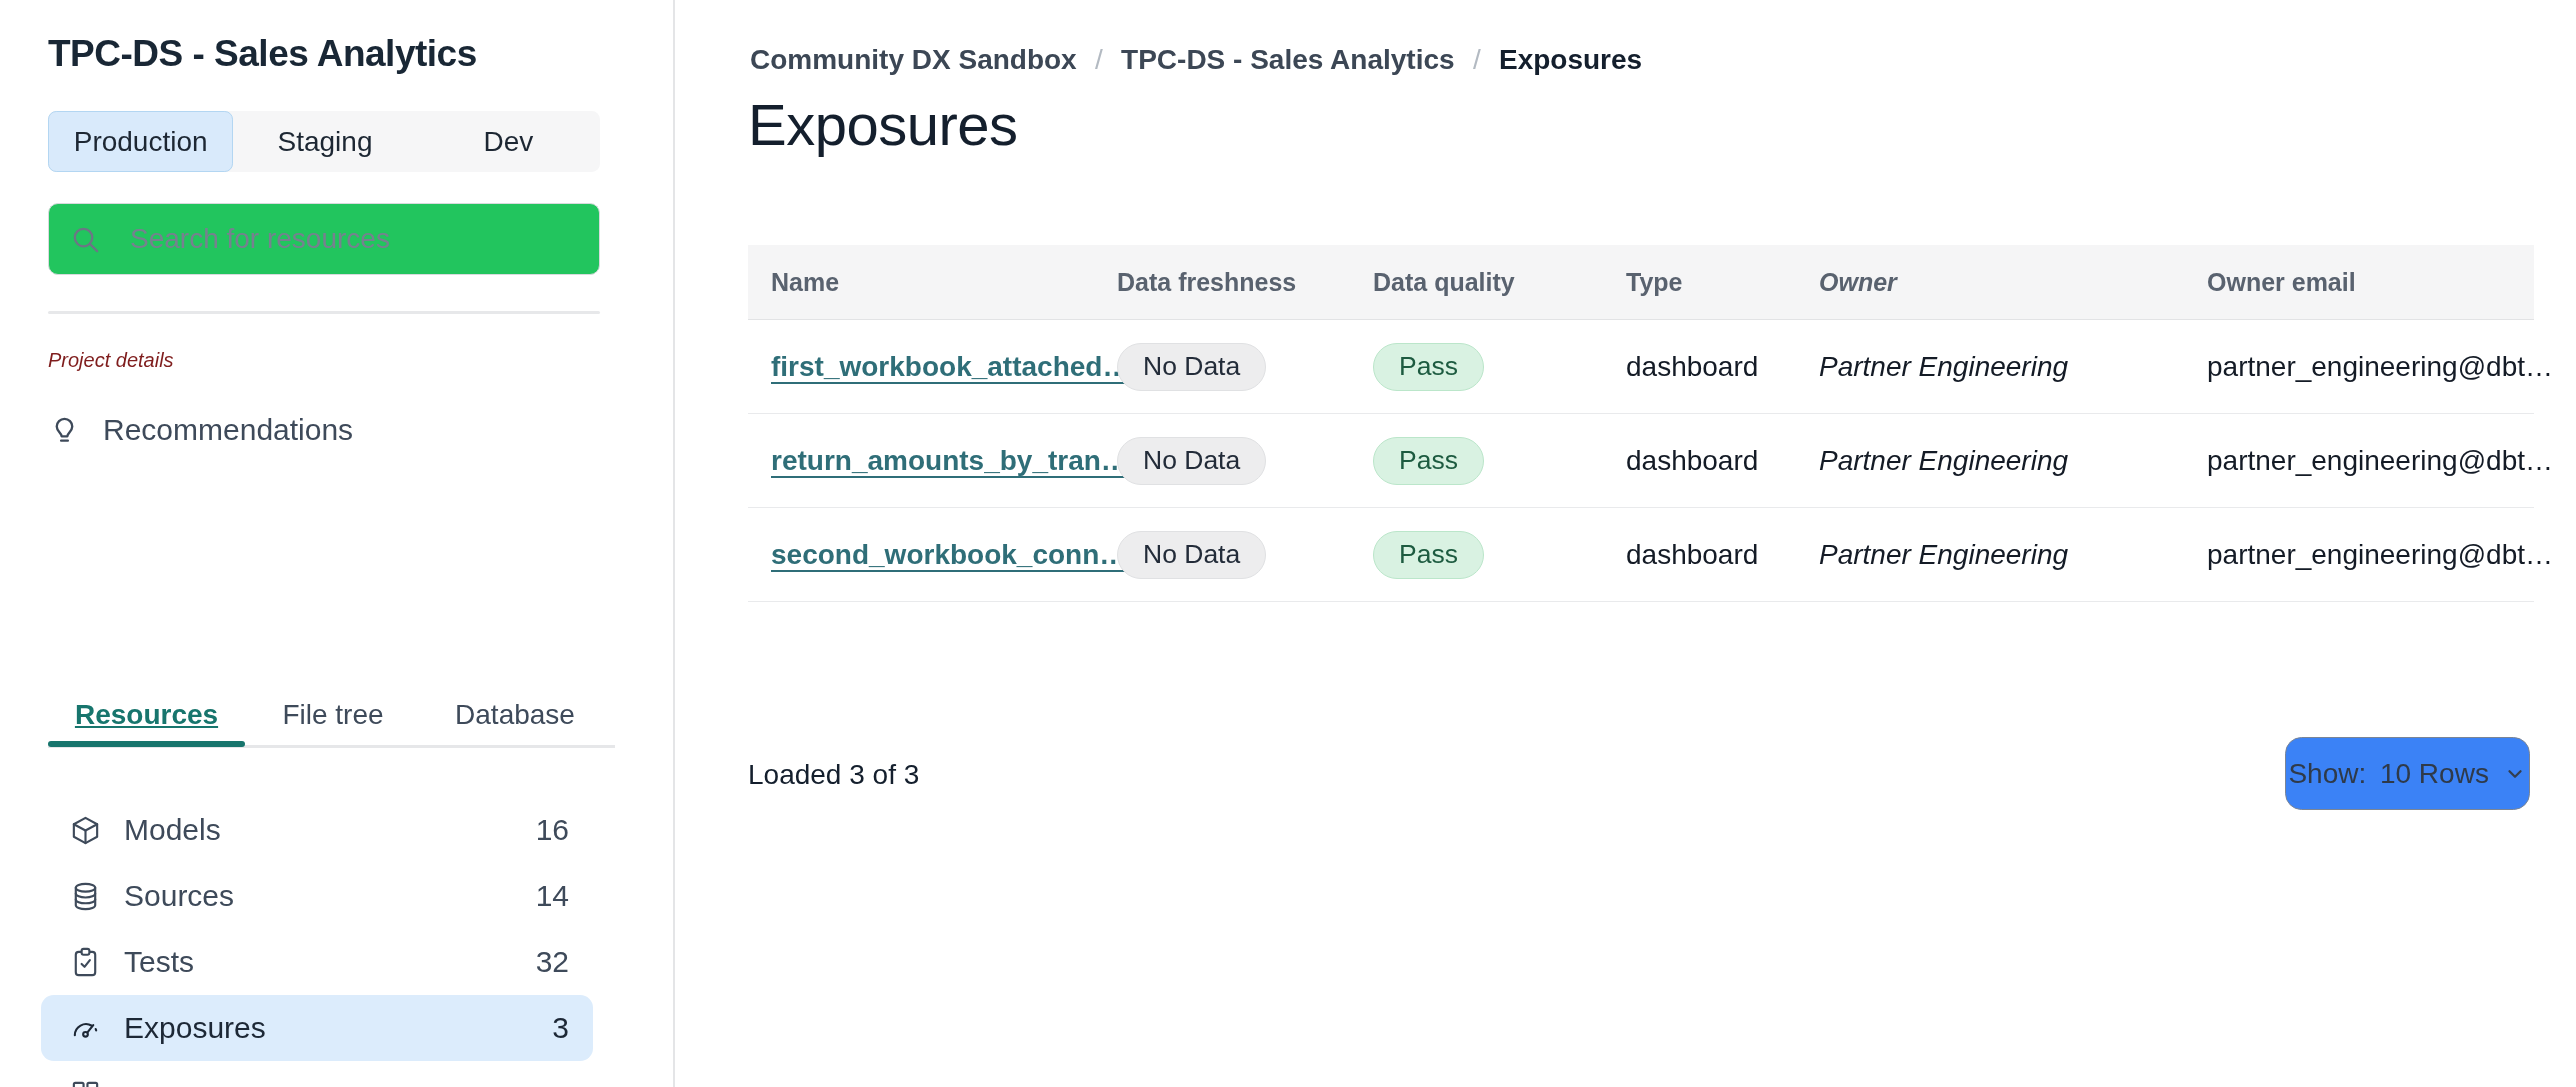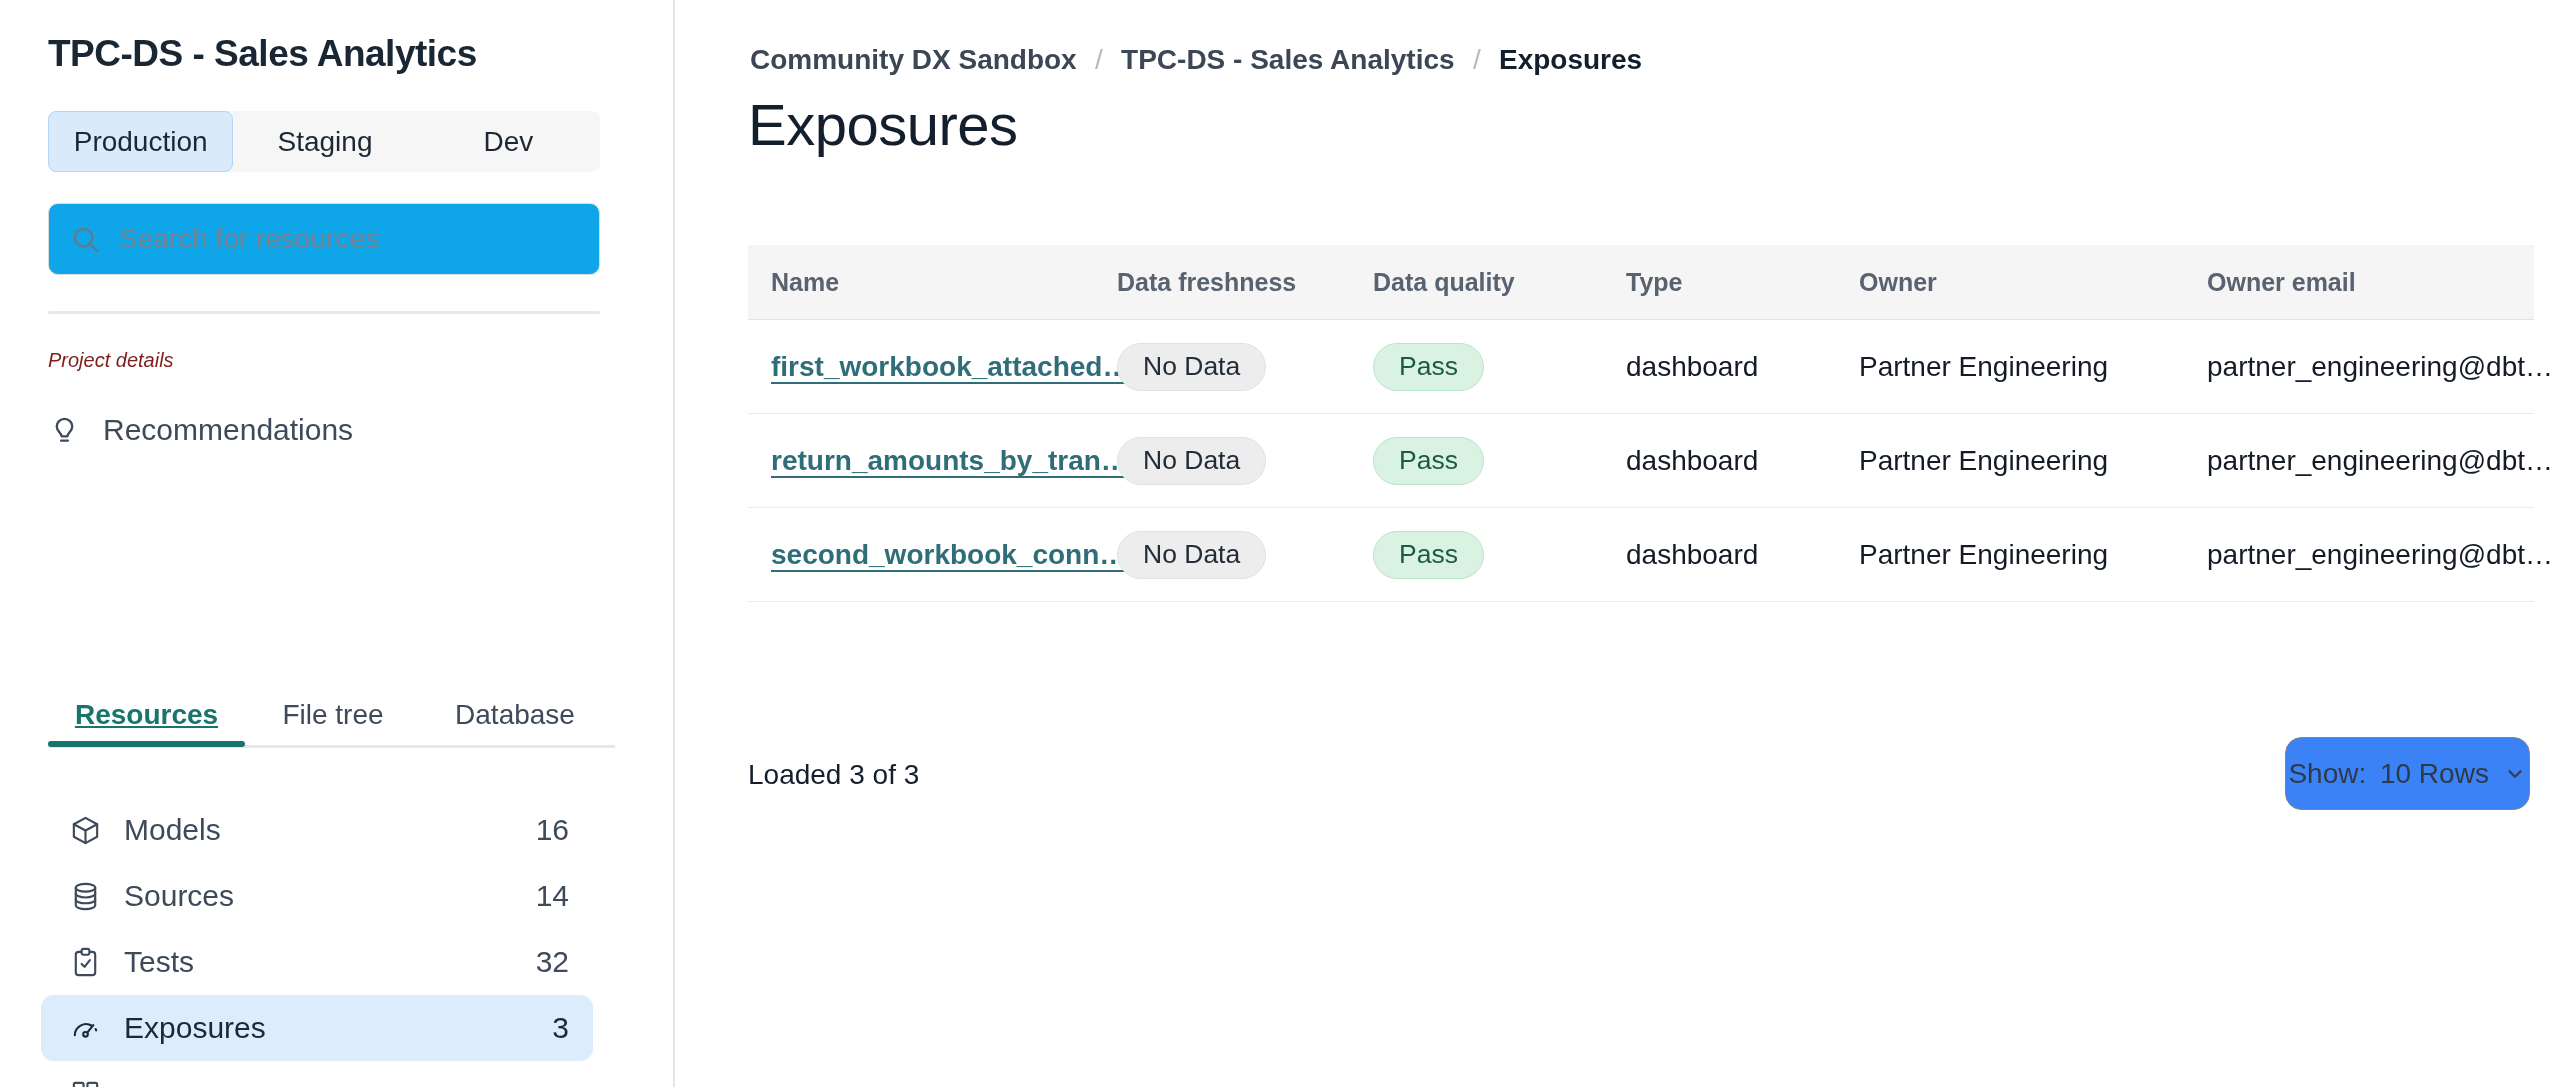--- a/index.html
+++ b/index.html
@@ -10,22 +10,22 @@
   .sidebar { position:absolute; left:0; top:0; width:674px; height:1088px; background:#fff; }
   .project-title { position:absolute; left:48px; top:33px; font-size:37px; font-weight:600;
                    color:#192735; letter-spacing:-0.5px; }
   .env-tabs { position:absolute; left:48px; top:111px; width:552px; height:61px;
               background:#f6f6f7; border-radius:8.2px; display:flex; }
   .env-tab { flex:1; display:flex; align-items:center; justify-content:center;
              font-size:28px; color:#1d2733; cursor:pointer; border-radius:8.2px; }
   .env-tab.active { background:#d9eafb; border:1.8px solid #b3d6f2; font-weight:500; }
 
   .search-box { position:absolute; left:48px; top:203px; width:552px; height:72px;
-                border:1.8px solid #d8dadd; border-radius:10px; background:#0ea5e9;
-                display:flex; align-items:center; gap:17px; padding:0 16.5px 0 20px; }
+                border:1.8px solid #d8dadd; border-radius:10px; background:#22c55e;
+                display:flex; align-items:center; gap:28px; padding:0 16.5px 0 20px; }
   .search-input { border:none; outline:none; flex:1; font-size:28px; color:#3e4a5a;
                   font-family:inherit; background:transparent; }
   .search-input::placeholder { color:#76818f; }
 
   .sidebar-divider { position:absolute; left:48px; top:311px; width:552px; height:2.7px;
                      background:#e7e8ea; border-radius:1.8px; }
   .section-heading { position:absolute; left:48px; top:349px; font-size:20px; color:#7f1d1d;font-style:italic; }
 
   .proj-nav { position:absolute; left:48px; top:404px; width:552px;
               display:flex; flex-direction:column; gap:29px; }
@@ -68,21 +68,21 @@
   .thead { position:relative; height:75px; background:#f5f5f6; border-bottom:1.8px solid #e2e3e5; }
   .th { position:absolute; top:0; height:75px; display:flex; align-items:center;
         font-size:25px; font-weight:700; color:#59626f; }
   .trow { position:relative; height:94px; border-bottom:1.8px solid #e9eaec; background:#fff; }
   .td { position:absolute; top:0; height:100%; display:flex; align-items:center;
         font-size:28px; color:#141b26; }
   .c-name  { left:23px; }
   .c-fresh { left:369px; }
   .c-qual  { left:625px; }
   .c-type  { left:878px; }
-  .c-owner { left:1111px; }
+  .c-owner { left:1071px;font-style:italic; }
   .c-email { left:1459px; }
 
   .name-link { font-size:28px; font-weight:700; color:#2f6e78; cursor:pointer;
                text-decoration:underline; text-underline-offset:6.4px; text-decoration-thickness:2.3px; }
 
   .badge { display:inline-flex; align-items:center; height:48px; padding:0 25px;
            border-radius:27.4px; font-size:26.5px; white-space:nowrap; }
   .badge.gray  { background:#ededee; border:1.8px solid #e0e1e3; color:#232c39; }
   .badge.green { background:#d9f2e2; border:1.8px solid #bbe6ca; color:#1d5b40; font-weight:500; }
 

